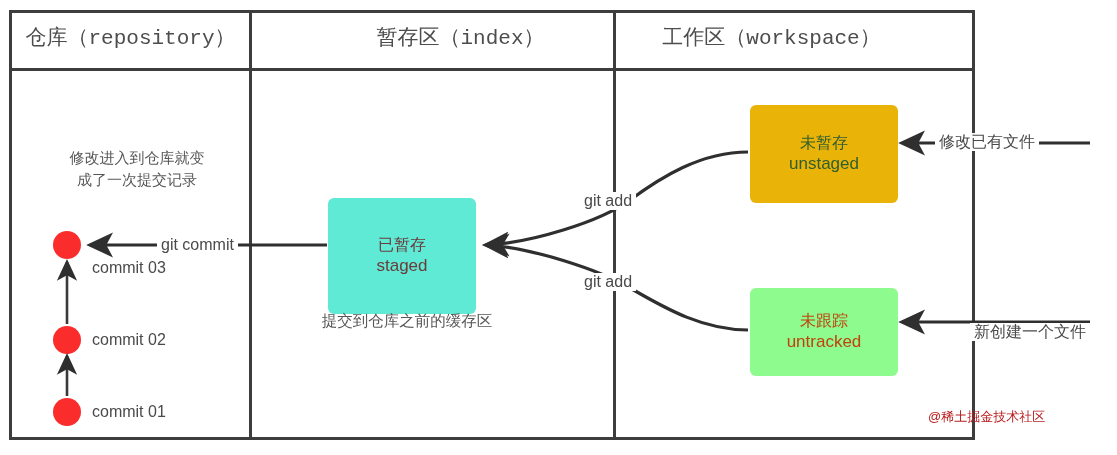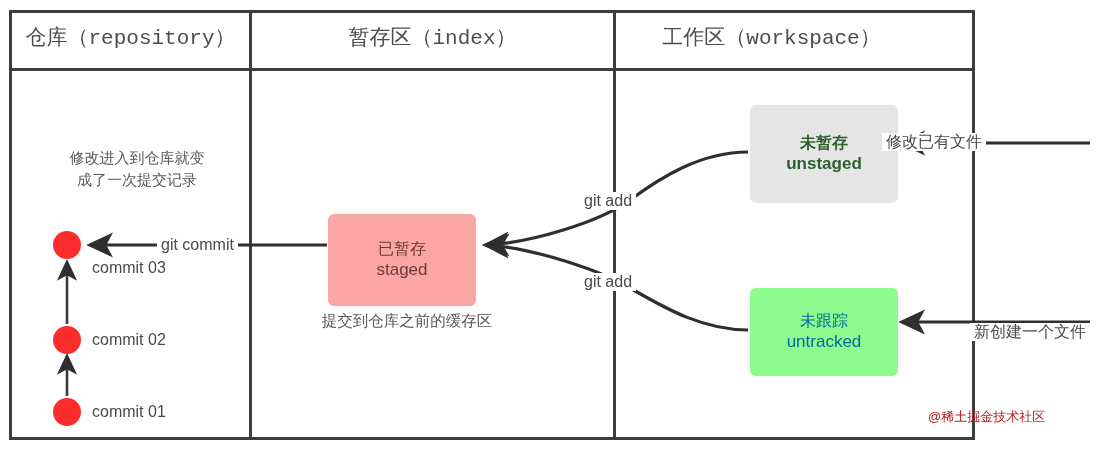--- a/index.html
+++ b/index.html
@@ -51,21 +51,21 @@
     top: 22px;
     height: 34px;
     line-height: 34px;
     text-align: center;
     font-size: 21px;
     color: #4d4d4d;
     white-space: nowrap;
     font-family: Liberation Mono, monospace;
   }
   .col-head.h1 { left: 12px;  width: 237px; }
-  .col-head.h2 { left: 252px; width: 361px; }
+  .col-head.h2 { left: 252px; width: 361px; padding-left: 28px; }
   .col-head.h3 { left: 592px; width: 359px; }
 
   
   .note {
     position: absolute;
     text-align: center;
     font-size: 15px;
     line-height: 1.45;
     color: #575757;
     white-space: pre-line;
@@ -78,57 +78,55 @@
     font-size: 16px;
     color: #4a4a4a;
     background: #ffffff;
     padding: 0 4px;
     white-space: nowrap;
     line-height: 18px;
   }
   .lbl-gitcommit { left: 157px; top: 236px; }
   .lbl-gitadd-1  { left: 580px; top: 192px; }
   .lbl-gitadd-2  { left: 580px; top: 273px; }
-  .lbl-modify    { left: 882px; top: 133px; }
+  .lbl-modify    { left: 935px; top: 133px; }
   .lbl-create    { left: 970px; top: 311px; margin-top: 12px; }
 
   
   .box {
     position: absolute;
     box-sizing: border-box;
     border-radius: 6px;
     display: flex;
     flex-direction: column;
     align-items: center;
     justify-content: center;
     text-align: center;
     line-height: 1.33;
   }
   .box .cn { font-size: 16px; }
   .box .en { font-size: 17px; }
 
   .box-staged {
     left: 328px; top: 198px;
-    width: 148px; height: 92px;
-    background: #fca5a5;
+    width: 148px; height: 116px;
+    background: #5eead4;
     color: #6b3b3b;
-    margin-top: 16px;
   }
   .box-unstaged {
     left: 750px; top: 105px;
     width: 148px; height: 98px;
-    background: #e5e5e5;
+    background: #eab308;
     color: #2f5e2f;
-    font-weight: bold;
   }
   .box-untracked {
     left: 750px; top: 288px;
     width: 148px; height: 88px;
     background: #8dfb8d;
-    color: #0369a1;
+    color: #c2410c;
   }
 
   
   .commit-dot {
     position: absolute;
     width: 28px; height: 28px;
     border-radius: 50%;
     background: #fb2c2c;
   }
   .dot3 { left: 53px; top: 231px; }

